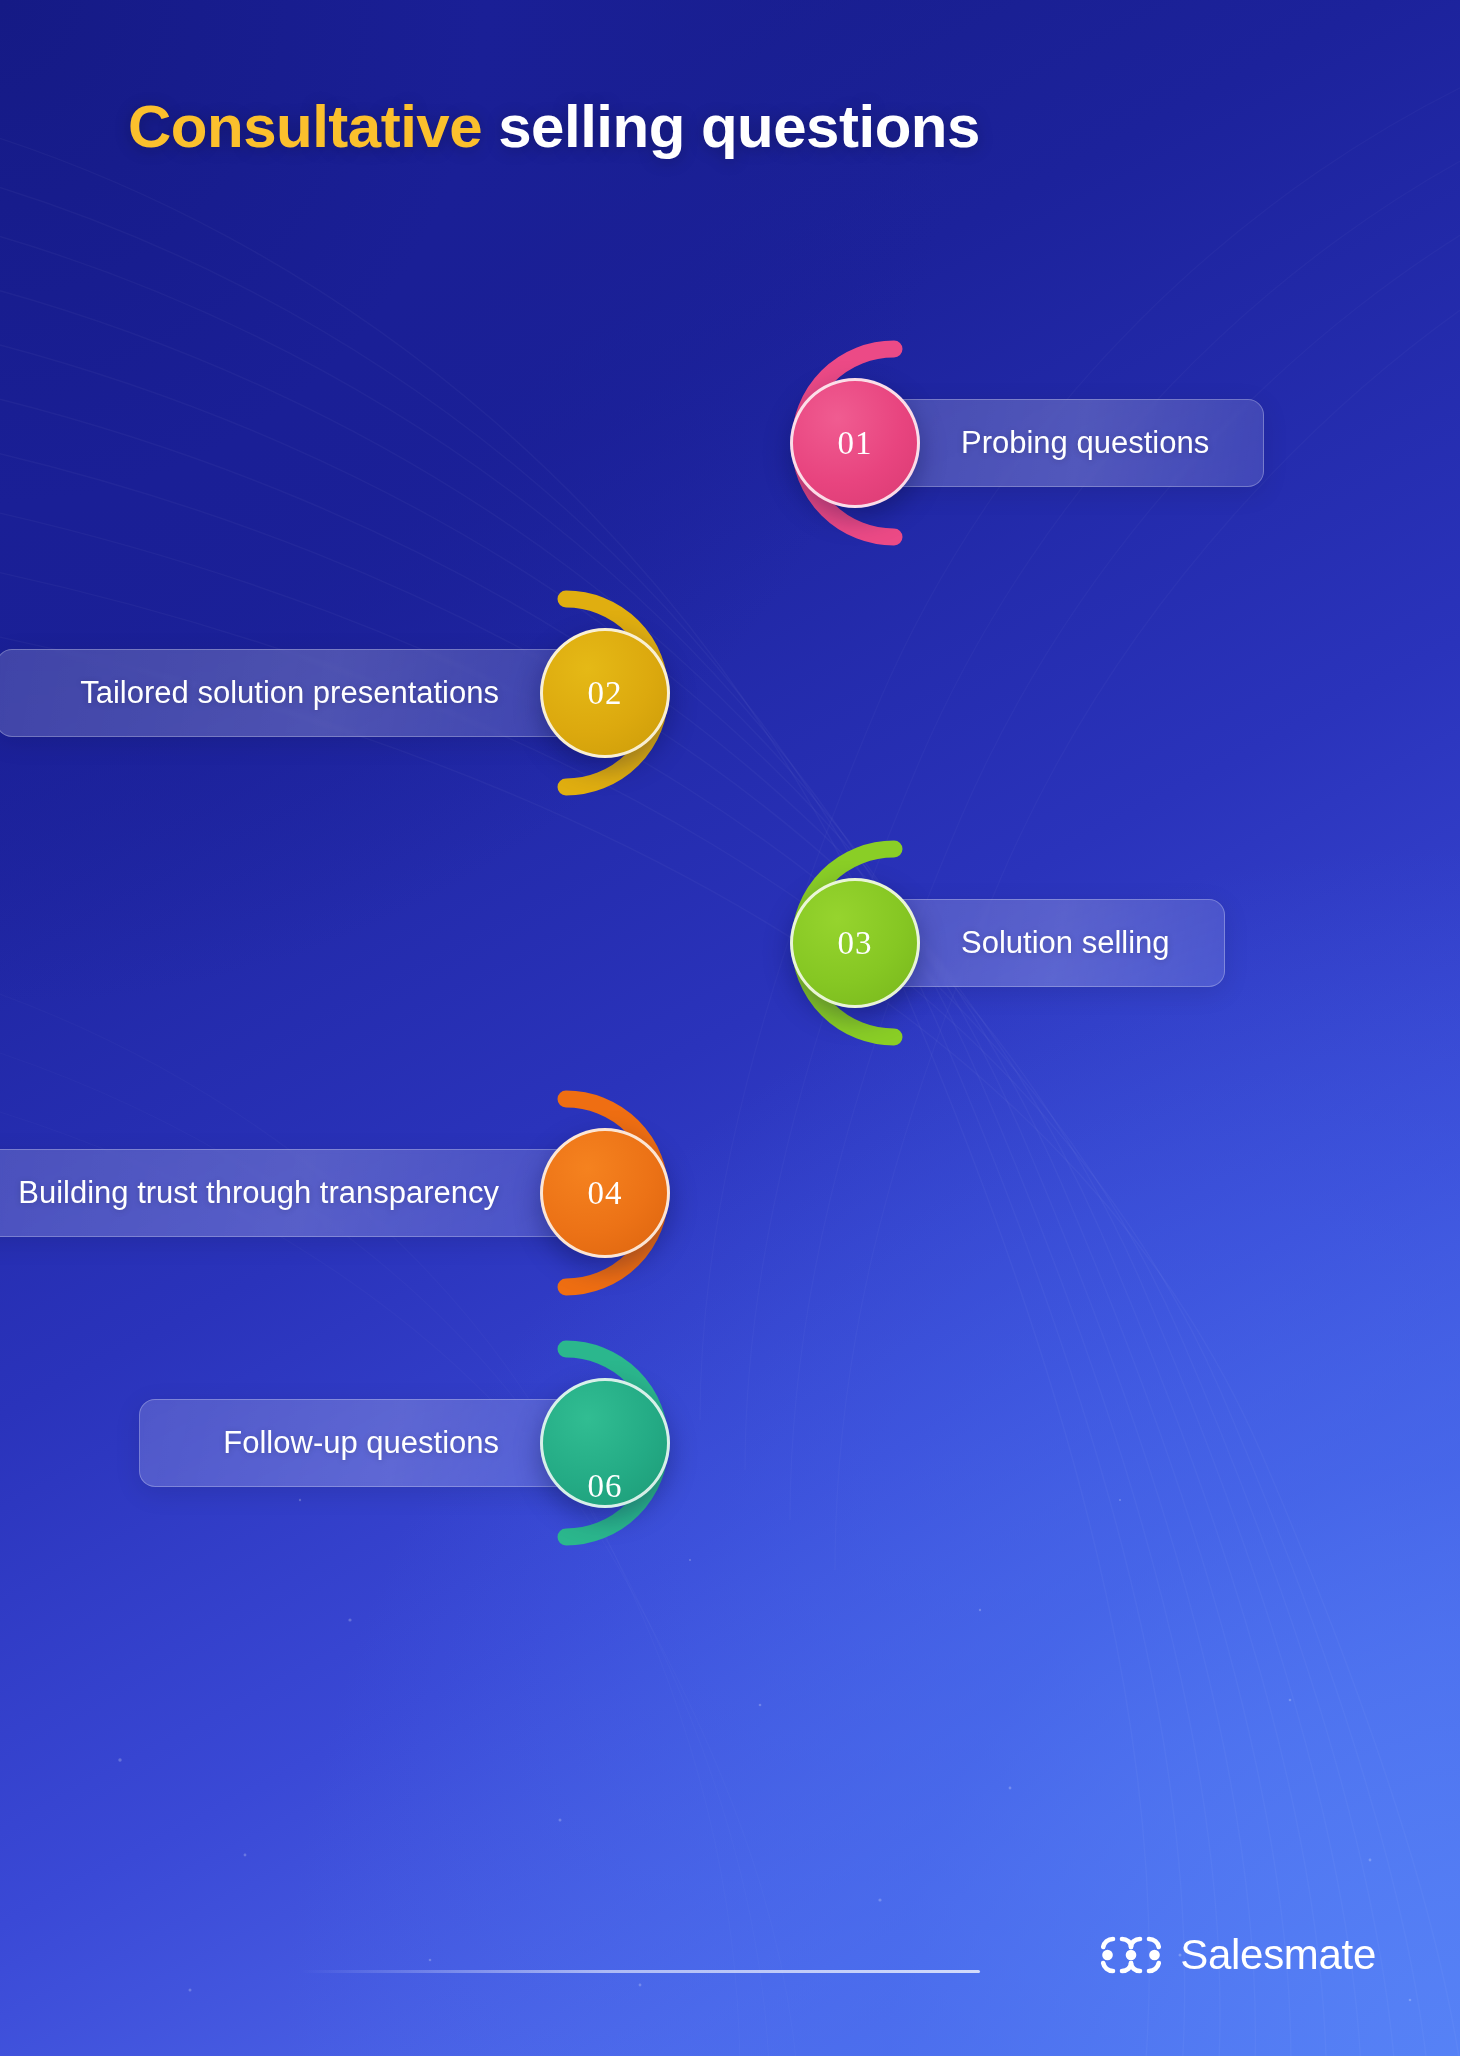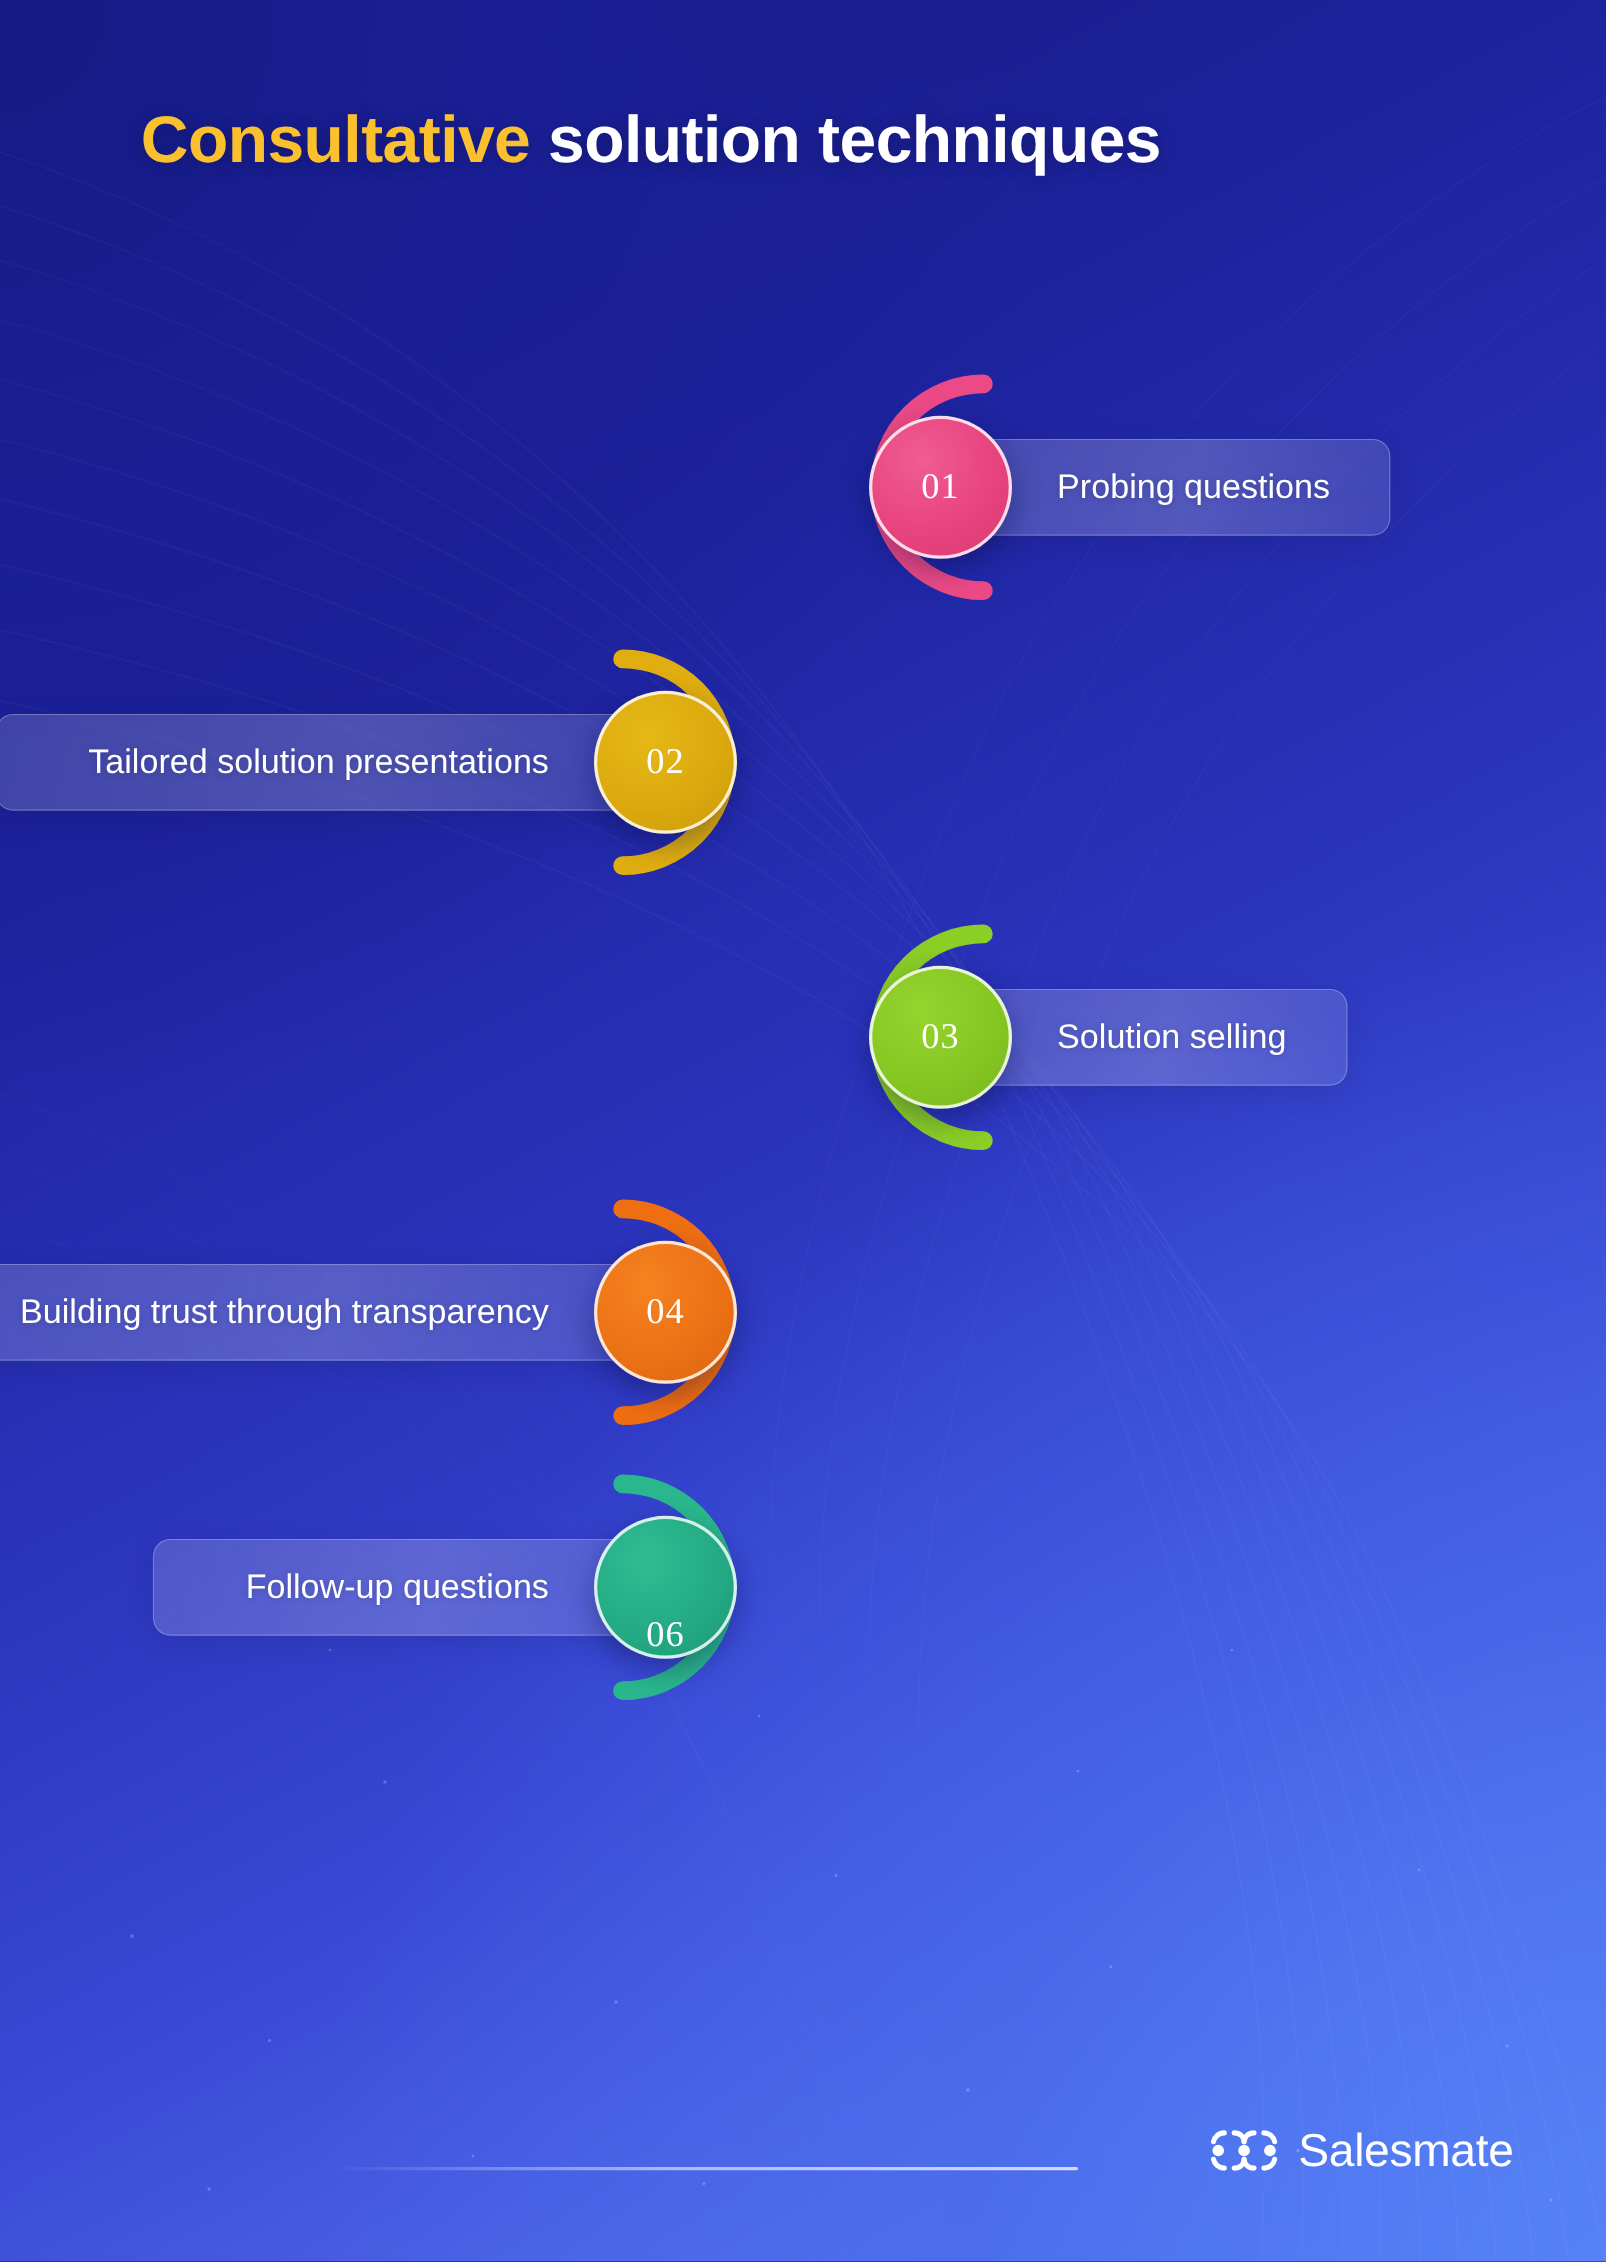--- a/index.html
+++ b/index.html
@@ -143,21 +143,21 @@
       <circle cx="300" cy="1500" r="1.2"></circle>
         <circle cx="980" cy="1610" r="1.2"></circle>
       <circle cx="1120" cy="1500" r="1.1"></circle>
         <circle cx="690" cy="1560" r="1.1"></circle>
       <circle cx="190" cy="1990" r="1.5"></circle>
         <circle cx="1410" cy="2000" r="1.3"></circle>
     </g>
   </svg>
 </div>
 
-<h1 id="title"><span class="accent">Consultative</span><span> solution techniques</span></h1>
+<h1 id="title"><span class="accent">Consultative</span><span> selling questions</span></h1>
 
 <div id="steps">
 
   <div class="step right">
     <svg class="arc" viewBox="0 0 232 232">
       <path d="M 155 22 A 94 94 0 1 0 155 210" fill="none" stroke="#ec4a86" stroke-width="17" stroke-linecap="round"></path>
     </svg>
     <div class="bubble" style="background:radial-gradient(circle at 36% 30%, #f05c91 0%, #e8447f 55%, #d93a72 100%);">
       <span class="bubble-num">01</span>
     </div>

